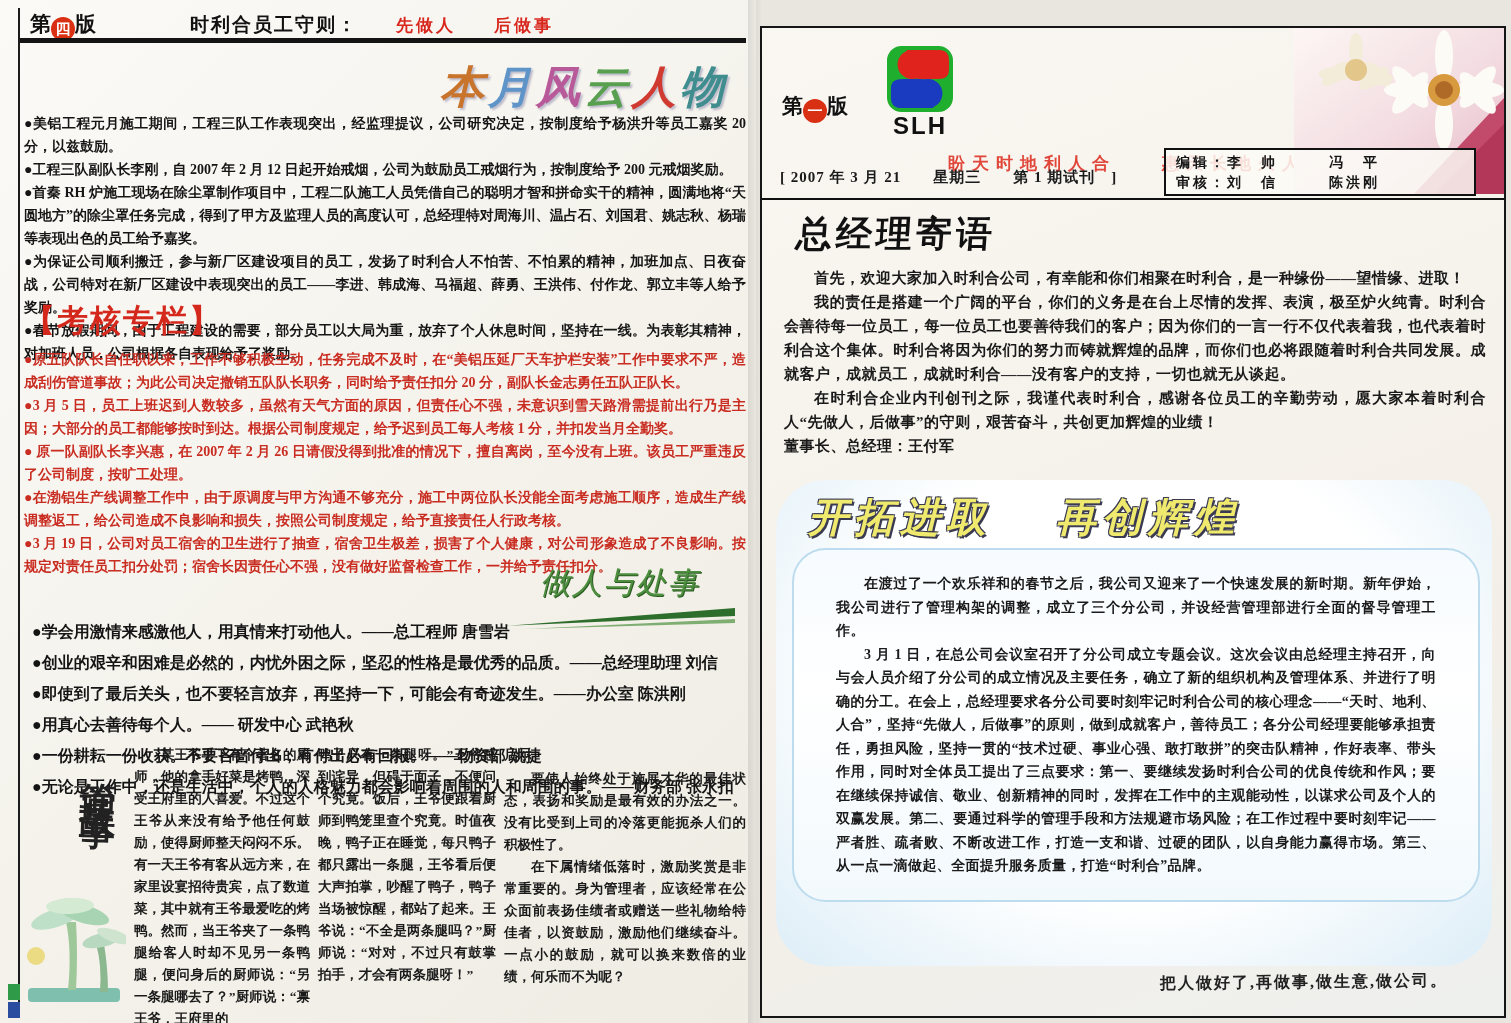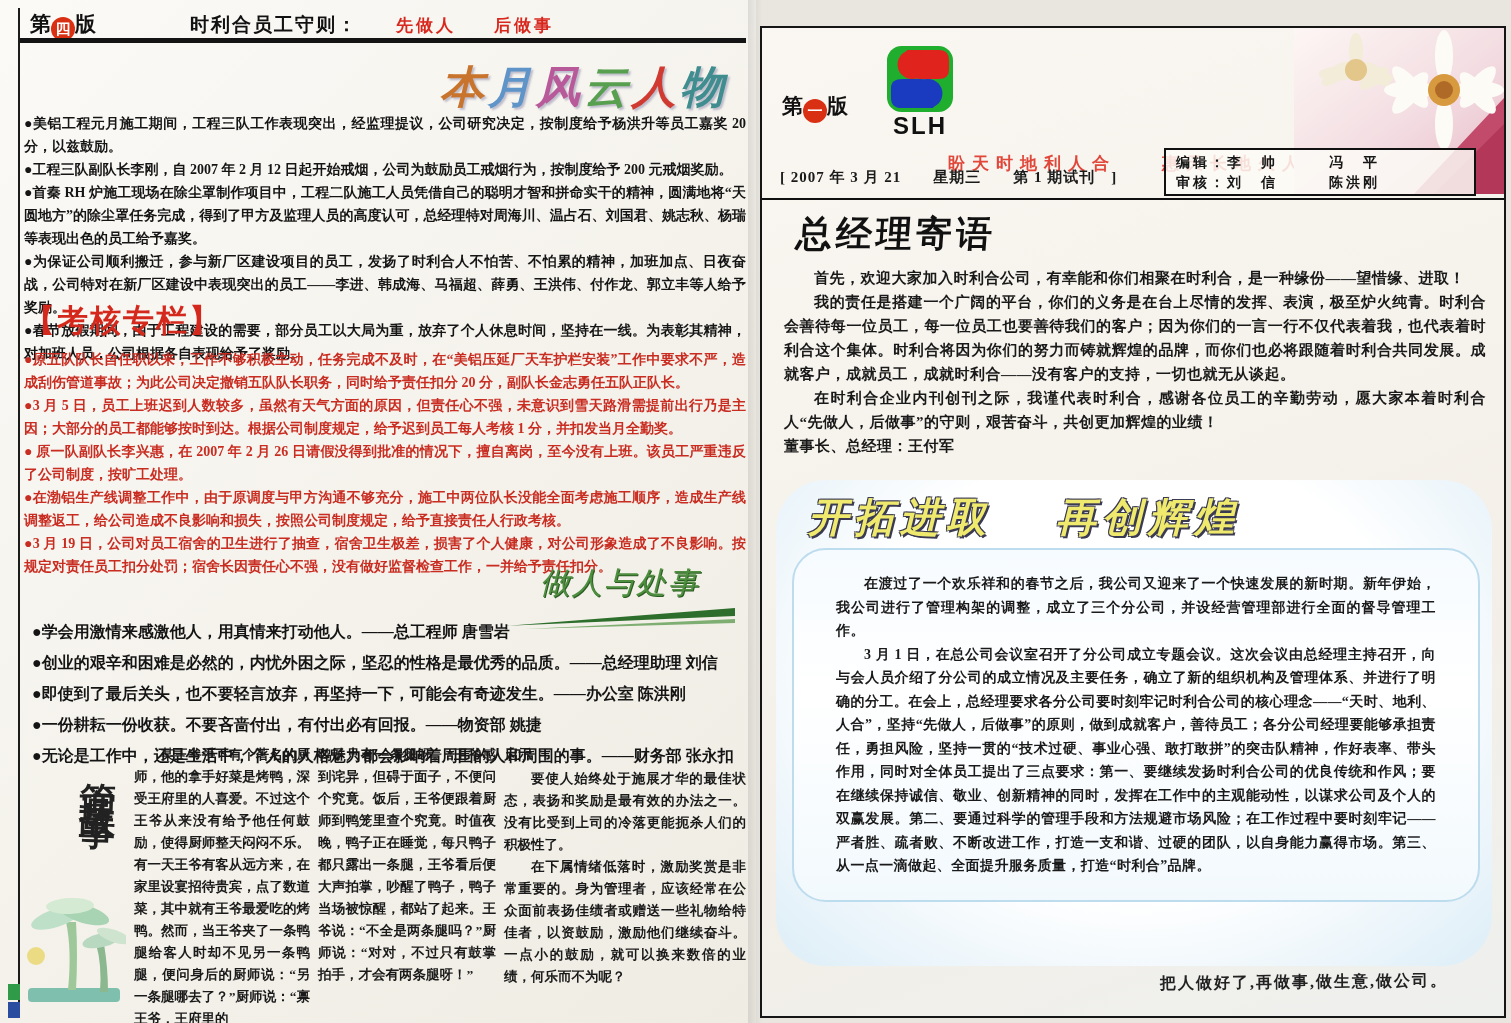--- a/index.html
+++ b/index.html
@@ -128,20 +128,21 @@
     <svg width="230" height="26" viewBox="0 0 230 26">
       <polygon points="0,22 230,4 230,12" fill="#2e6e2c"></polygon>
       <polygon points="20,25 230,15 230,19" fill="#7fae72"></polygon>
     </svg>
   </div>
 
   <div class="quotes-block">
     <p>●学会用激情来感激他人，用真情来打动他人。——总工程师  唐雪岩</p>
     <p>●创业的艰辛和困难是必然的，内忧外困之际，坚忍的性格是最优秀的品质。——总经理助理  刘信</p>
     <p>●即使到了最后关头，也不要轻言放弃，再坚持一下，可能会有奇迹发生。——办公室  陈洪刚</p>
+    <p>●用真心去善待每个人。——  研发中心   武艳秋</p>
     <p>●一份耕耘一份收获。不要吝啬付出，有付出必有回报。——物资部  姚捷</p>
     <p>●无论是工作中，还是生活中，个人的人格魅力都会影响着周围的人和周围的事。——财务部  张永扣</p>
   </div>
 
   <div class="story-block">
     <div class="story-vtitle">管理故事</div>
     <svg class="palm" width="104" height="150" viewBox="0 0 104 150">
       <rect x="6" y="128" width="92" height="14" rx="4" fill="#7fbfae"></rect>
       <path d="M46 130 Q50 90 44 62 L54 62 Q56 95 54 130 Z" fill="#9ec89a"></path>
       <path d="M78 132 Q80 104 74 84 L82 84 Q86 108 86 132 Z" fill="#8cb890"></path>

